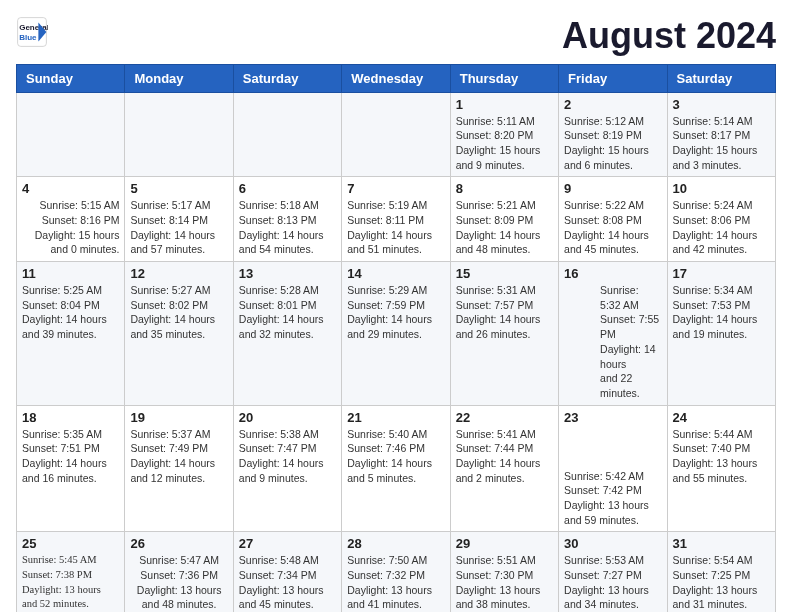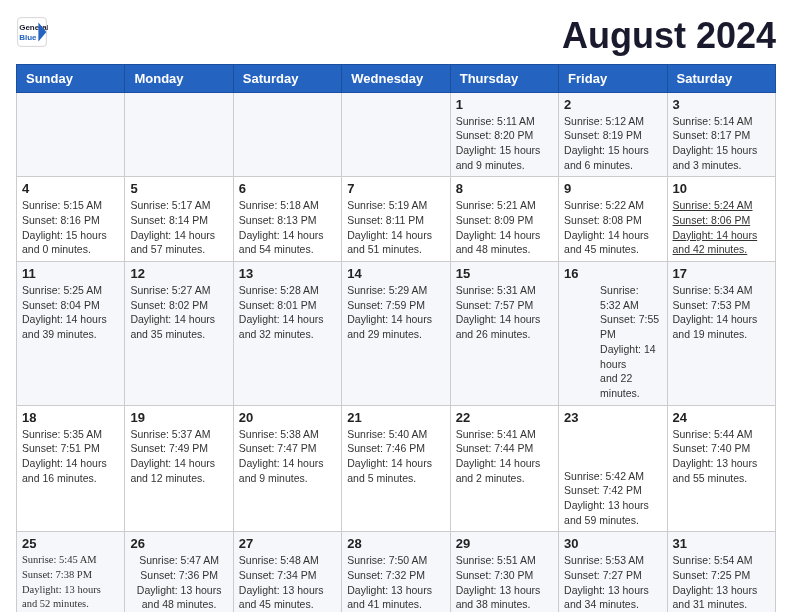--- a/index.html
+++ b/index.html
@@ -136,21 +136,21 @@
           <span class="day-num">3</span>
           <div class="day-detail" style="white-space: pre-line;">Sunrise: 5:14 AM
 Sunset: 8:17 PM
 Daylight: 15 hours
 and 3 minutes.</div>
         </td>
       </tr>
       <tr>
         <td>
           <span class="day-num">4</span>
-          <div class="day-detail" style="white-space: pre-line;">Sunrise: 5:15 AM
+          <div class="day-detail" style="white-space: pre-line; text-align: right;">Sunrise: 5:15 AM
 Sunset: 8:16 PM
 Daylight: 15 hours
 and 0 minutes.</div>
         </td>
         <td>
           <span class="day-num">5</span>
           <div class="day-detail" style="white-space: pre-line;">Sunrise: 5:17 AM
 Sunset: 8:14 PM
 Daylight: 14 hours
 and 57 minutes.</div>
@@ -178,21 +178,21 @@
         </td>
         <td>
           <span class="day-num">9</span>
           <div class="day-detail" style="white-space: pre-line;">Sunrise: 5:22 AM
 Sunset: 8:08 PM
 Daylight: 14 hours
 and 45 minutes.</div>
         </td>
         <td>
           <span class="day-num">10</span>
-          <div class="day-detail" style="white-space: pre-line; text-decoration: underline;">Sunrise: 5:24 AM
+          <div class="day-detail" style="white-space: pre-line;">Sunrise: 5:24 AM
 Sunset: 8:06 PM
 Daylight: 14 hours
 and 42 minutes.</div>
         </td>
       </tr>
       <tr>
         <td>
           <span class="day-num">11</span>
           <div class="day-detail" style="white-space: pre-line;">Sunrise: 5:25 AM
 Sunset: 8:04 PM

